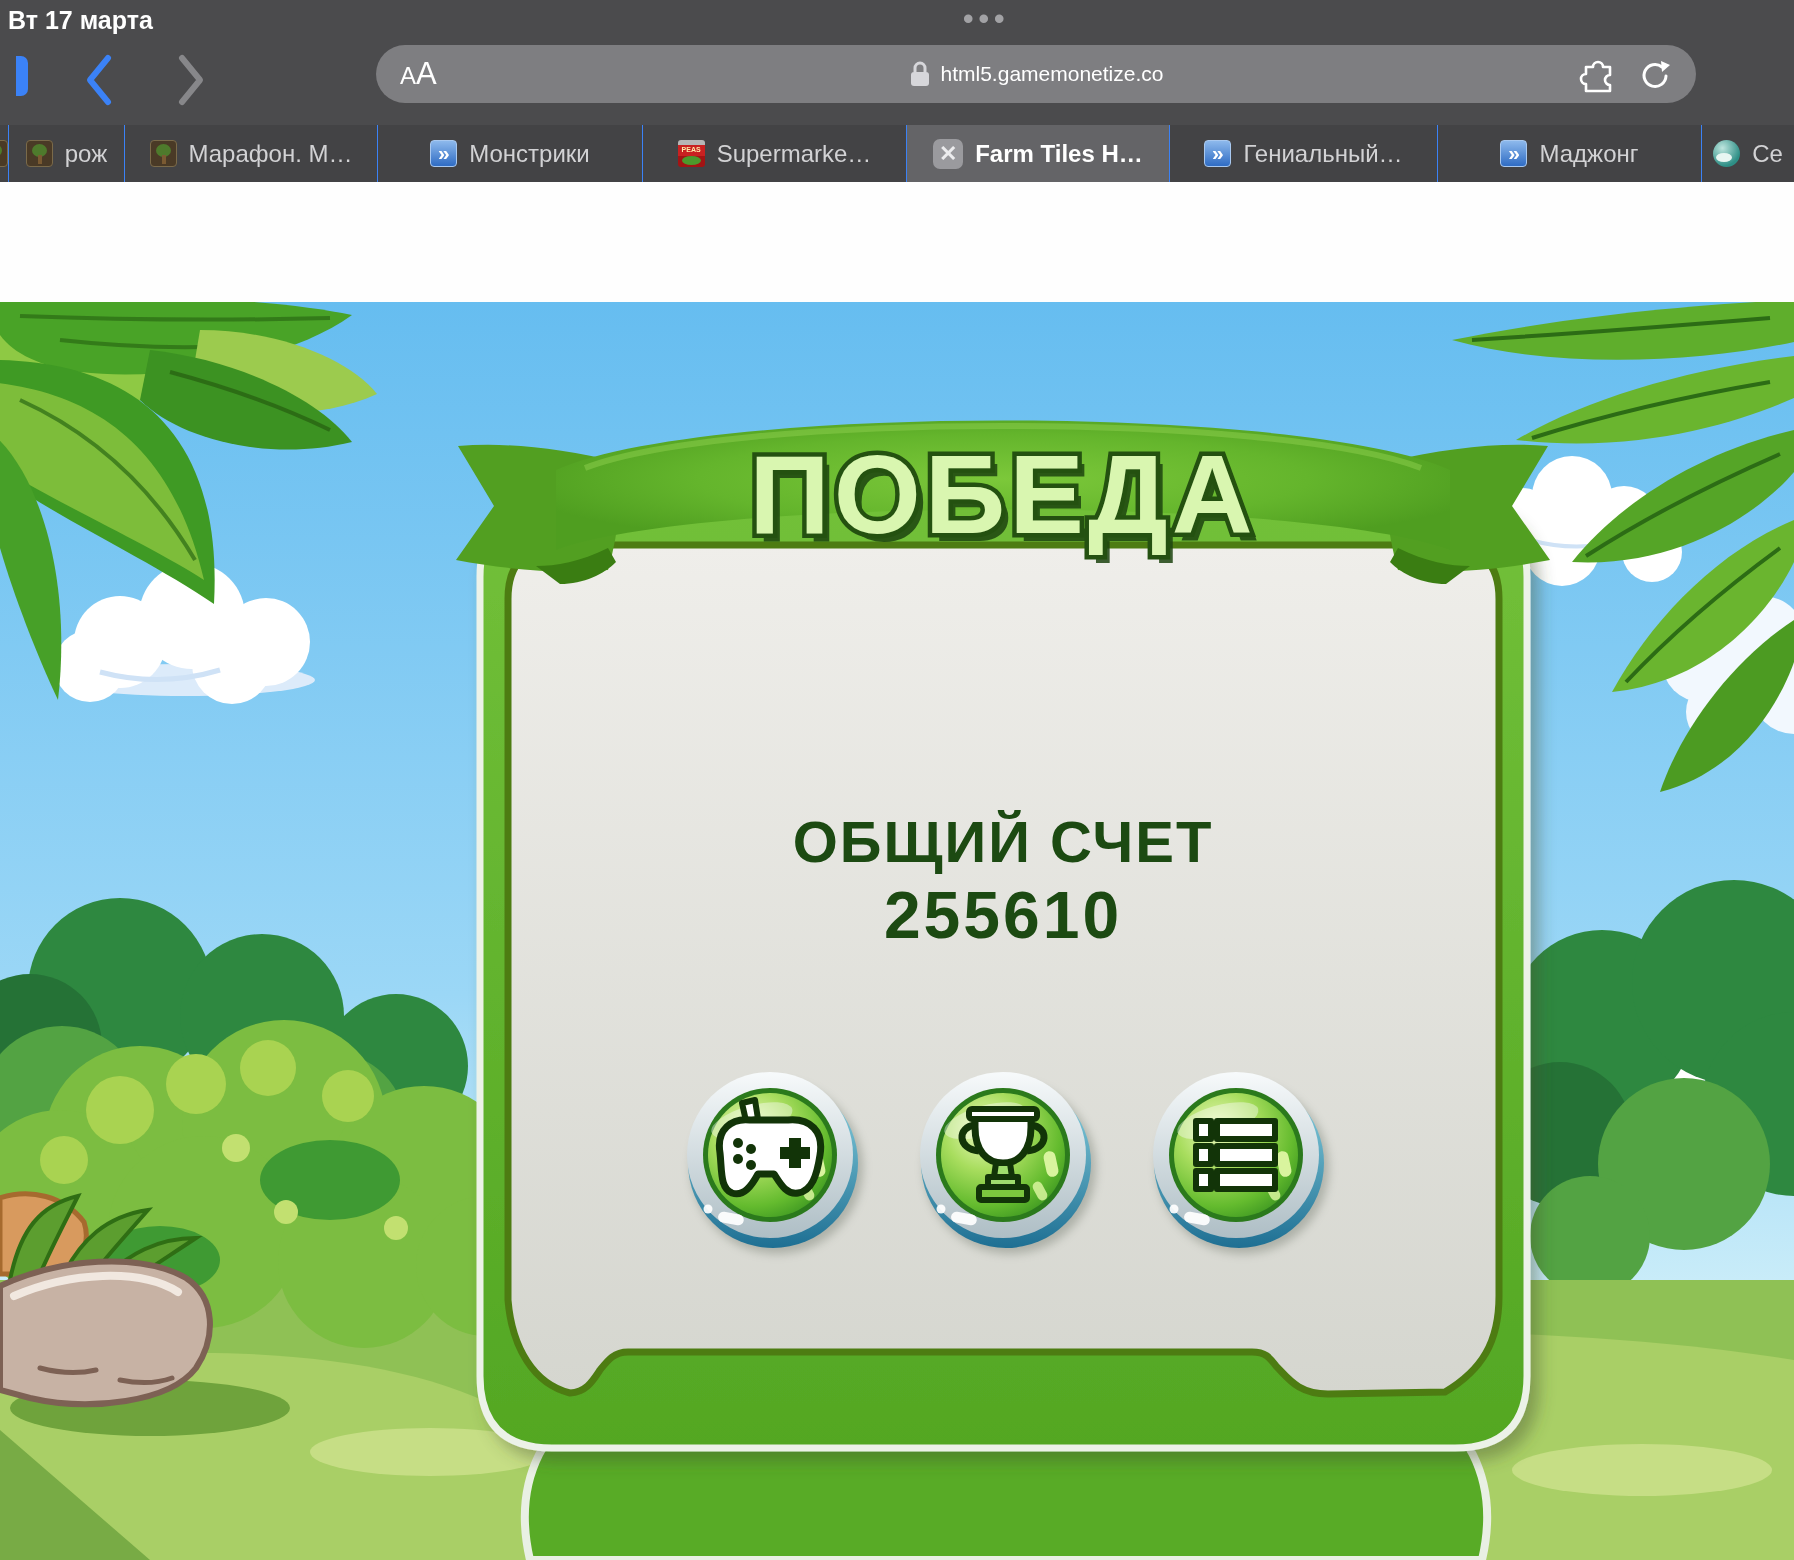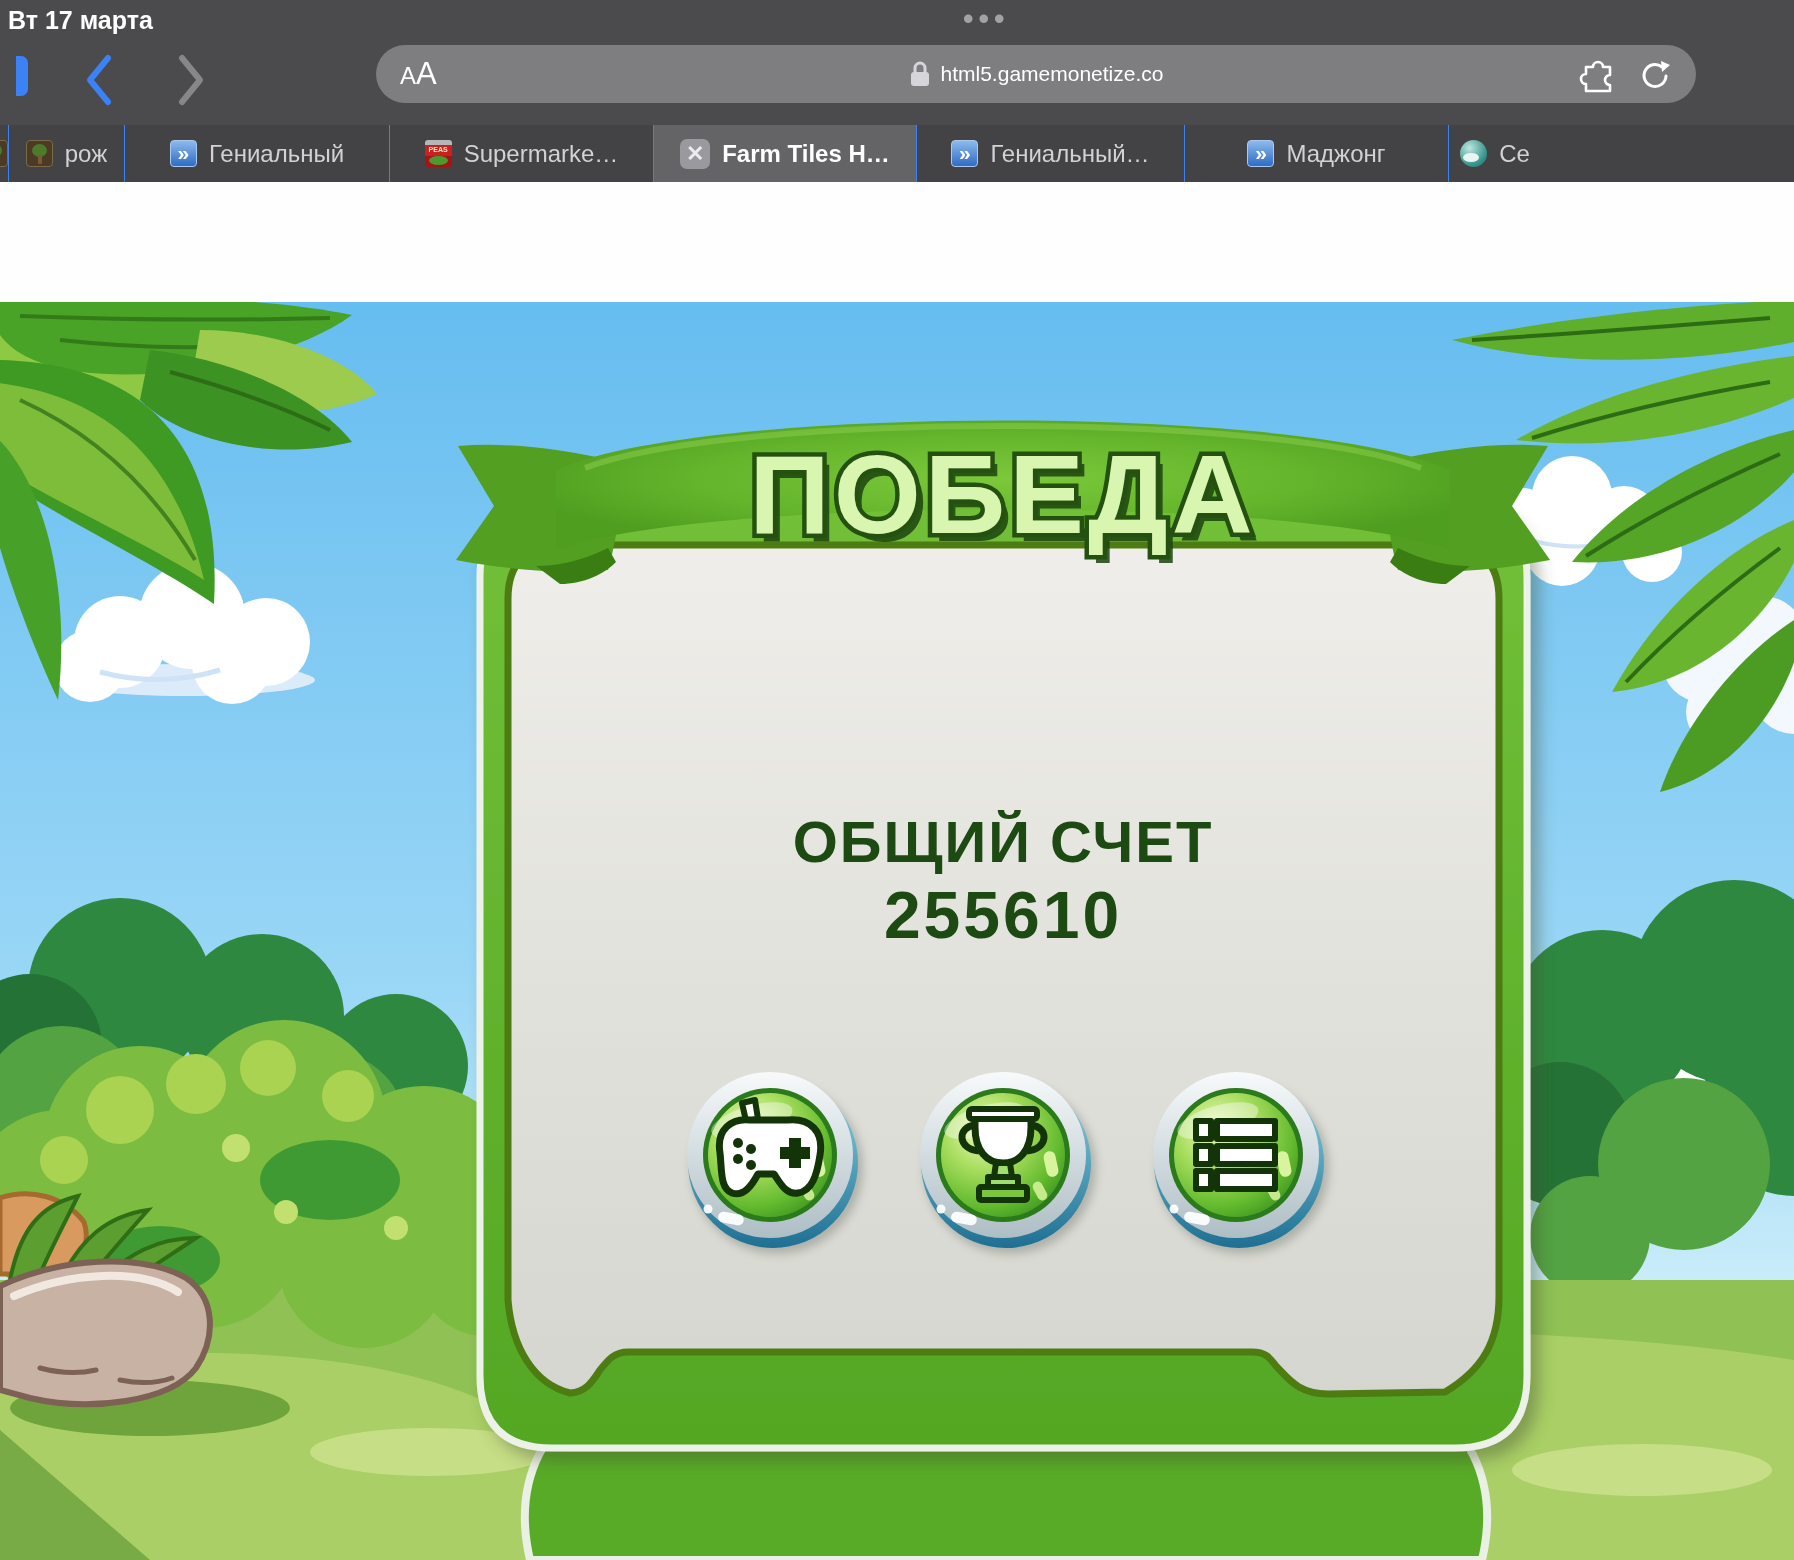--- a/index.html
+++ b/index.html
@@ -78,23 +78,27 @@
 </div>
 
 <div class="tabbar">
   <div class="tab" style="flex:0 0 8px">
     <span class="favicon fav-tree" style="margin-left:-20px"></span>
   </div>
   <div class="tab" style="flex:0 0 116px">
     <span class="favicon fav-tree"></span>
     <span>рож</span>
   </div>
+  <div class="tab" style="flex:0 0 253px">
+    <span class="favicon fav-tree"></span>
+    <span>Марафон. М…</span>
+  </div>
   <div class="tab" style="flex:0 0 265px">
     <span class="favicon fav-chev">»</span>
-    <span>Гениальный</span>
+    <span>Монстрики</span>
   </div>
   <div class="tab" style="flex:0 0 264px">
     <span class="favicon fav-peas"></span>
     <span>Supermarke…</span>
   </div>
   <div class="tab active" style="flex:0 0 263px">
     <span class="closebox">✕</span>
     <span>Farm Tiles H…</span>
   </div>
   <div class="tab" style="flex:0 0 268px">

